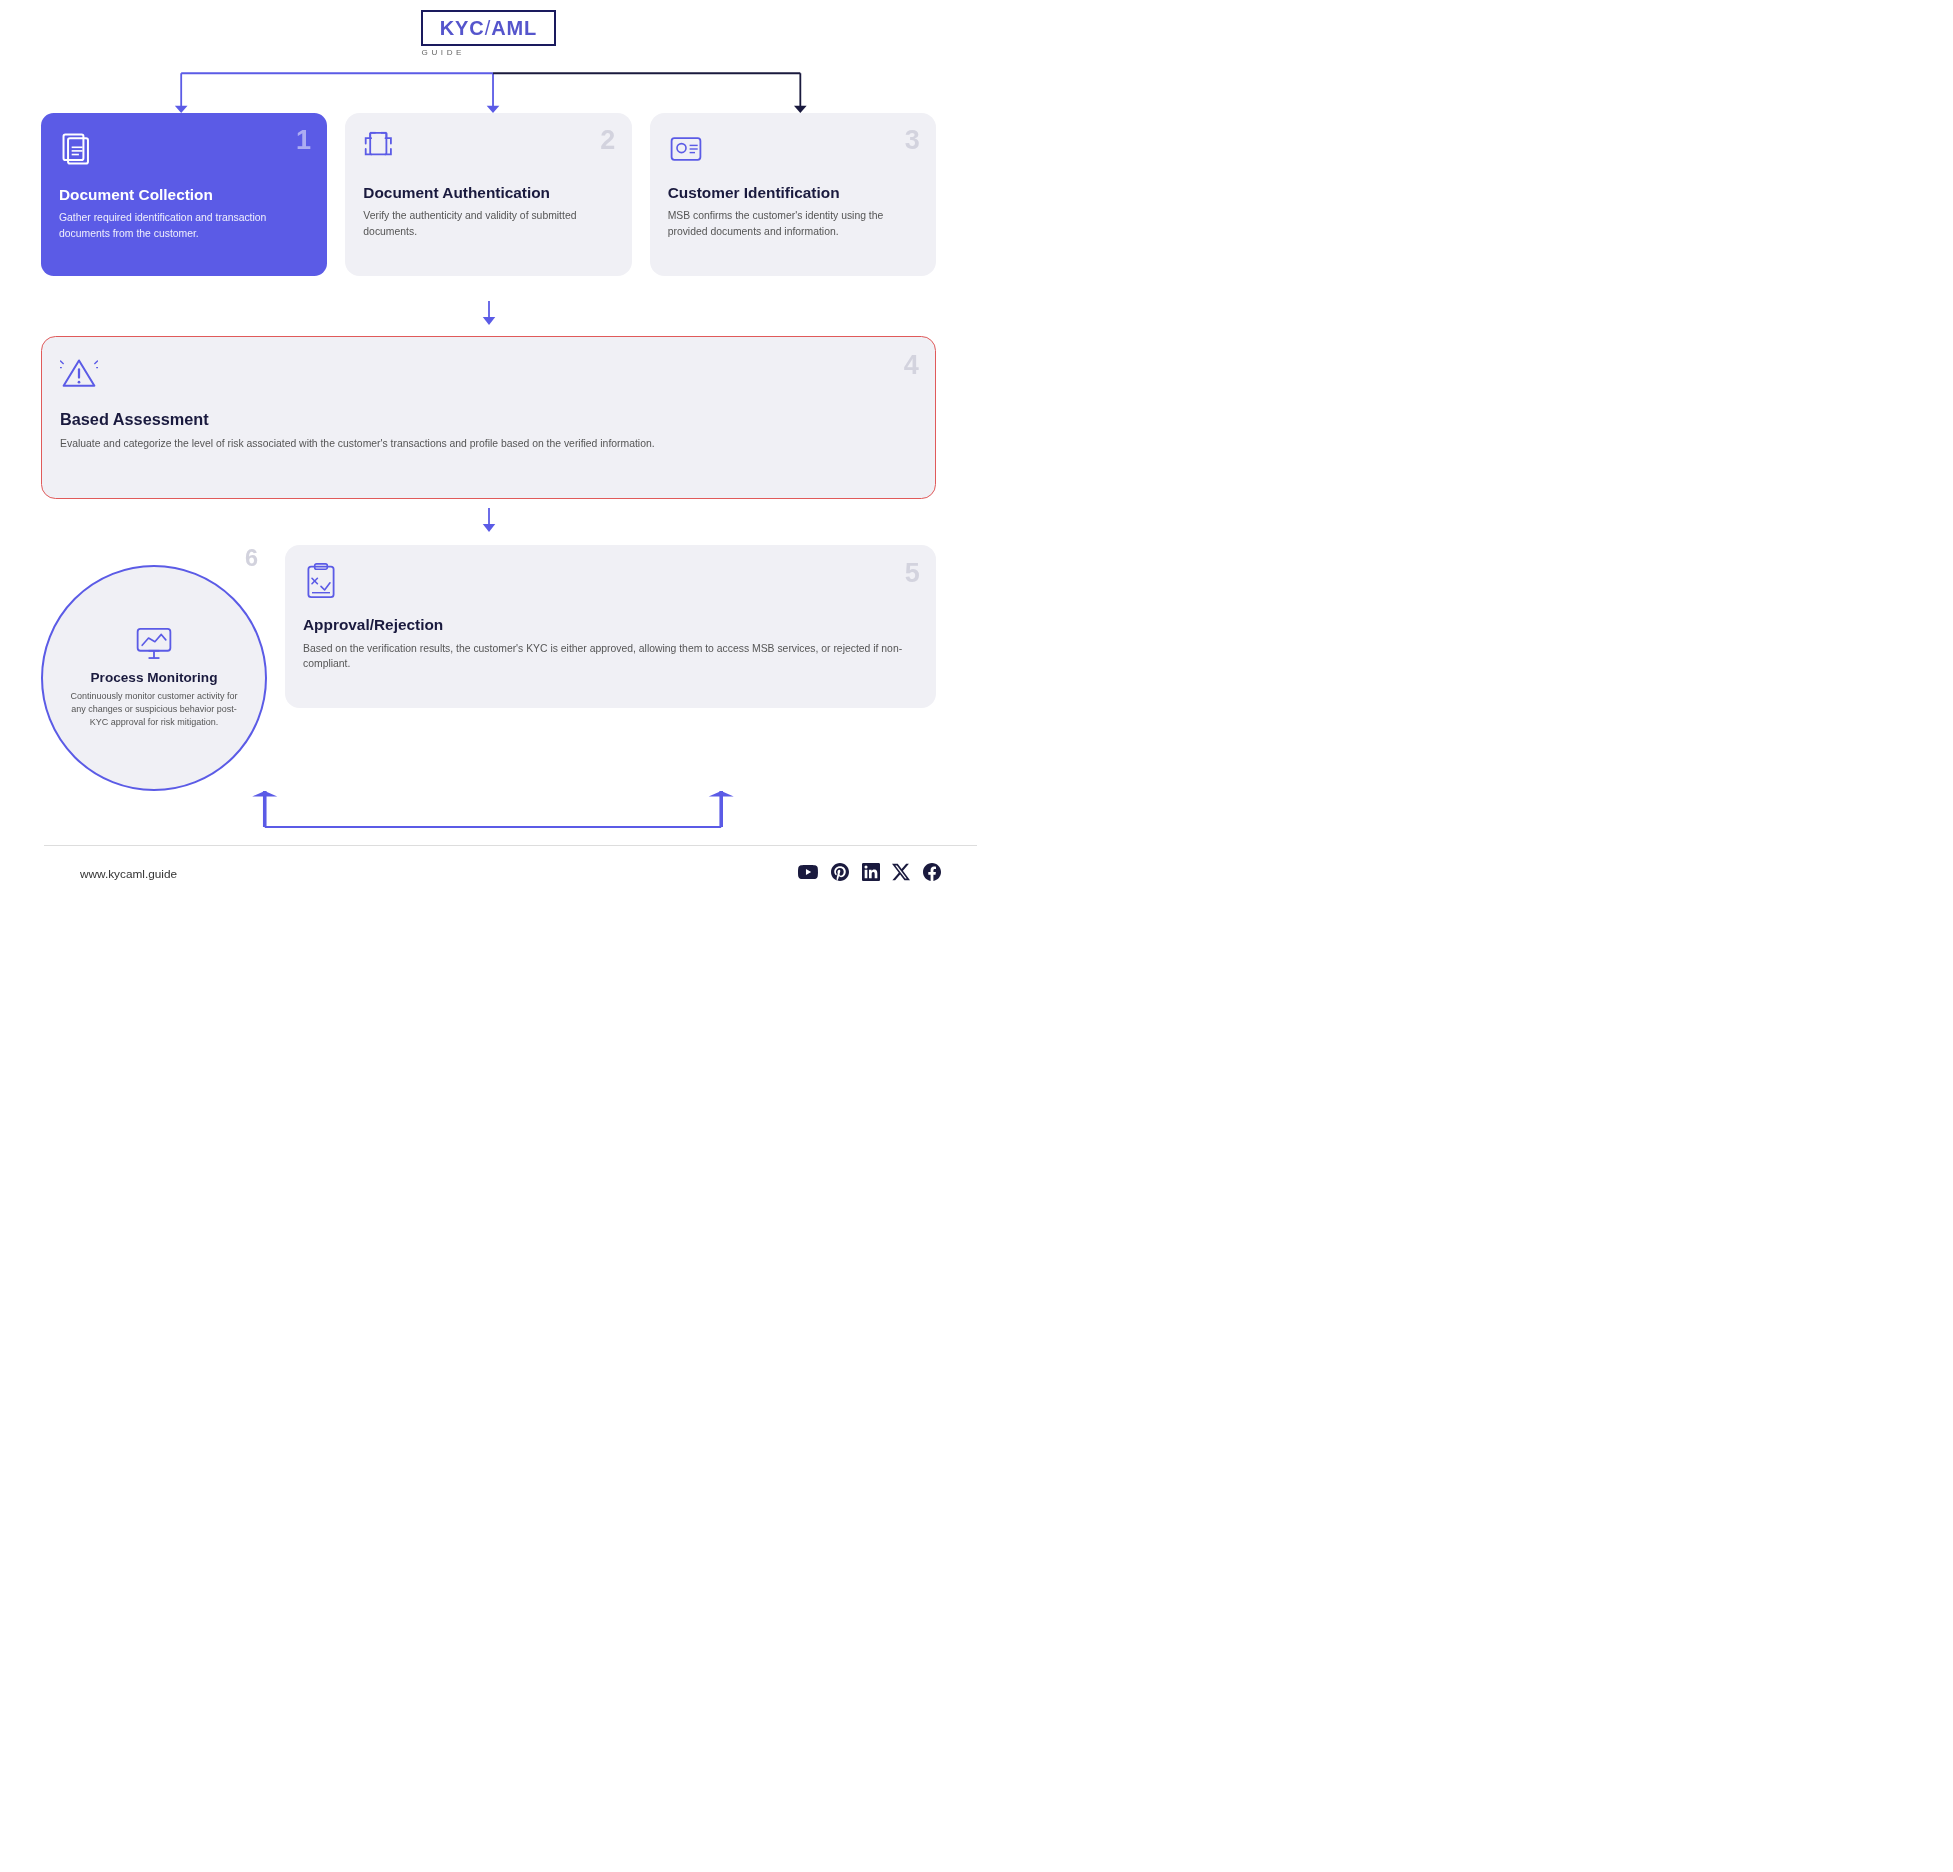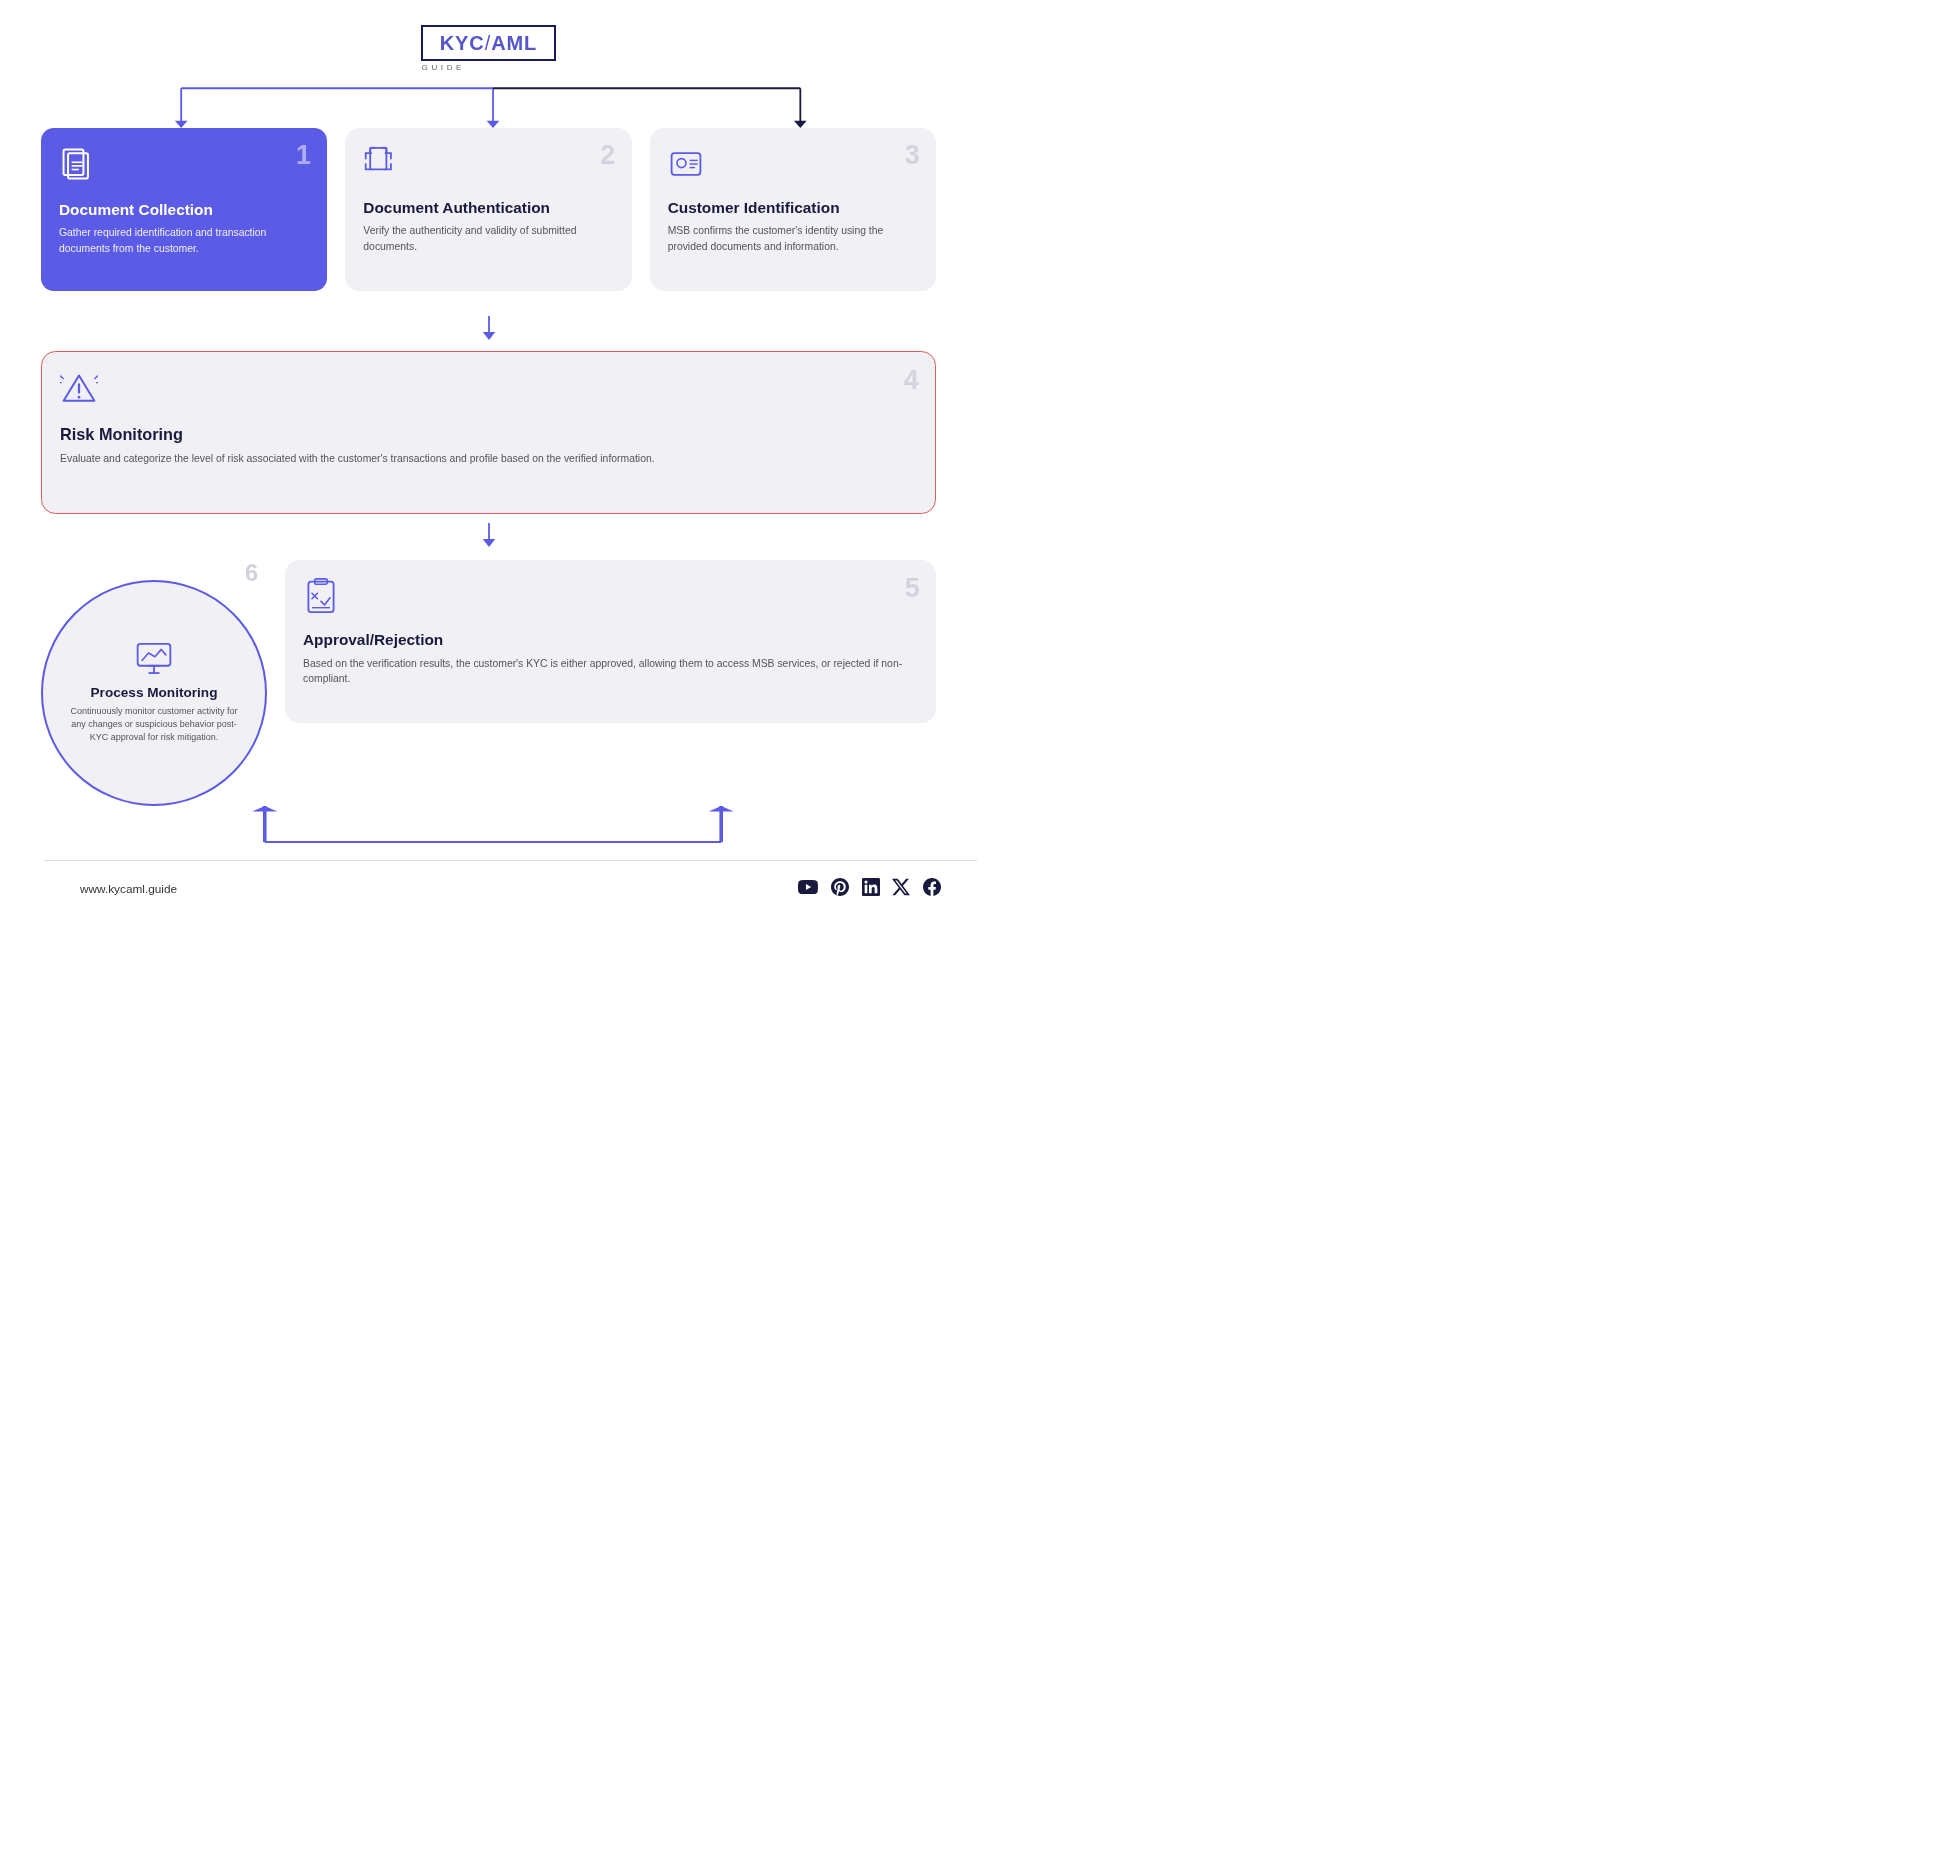--- a/index.html
+++ b/index.html
@@ -10,21 +10,21 @@
       min-height: 936px;
       position: relative;
       overflow: hidden;
     }
 
     
     .header {
       display: flex;
       justify-content: center;
       align-items: center;
-      padding: 25px 0 9px;
+      padding: 10px 0 9px;
     }
     .logo-box {
       border: 2.3px solid #1a1a5e;
       padding: 5.4px 16.3px 3.6px;
       display: inline-block;
     }
     .logo-text {
       font-size: 20px;
       font-weight: 800;
       color: #1a1a5e;
@@ -309,21 +309,21 @@
             <path d="M21 6 L38 34 L4 34 Z" stroke="#5b5be6" stroke-width="2.2" fill="none" stroke-linejoin="round"></path>
             <line x1="21" y1="16" x2="21" y2="25" stroke="#5b5be6" stroke-width="2.5" stroke-linecap="round"></line>
             <circle cx="21" cy="30" r="1.5" fill="#5b5be6"></circle>
 
             <line x1="4" y1="10" x2="0" y2="6" stroke="#5b5be6" stroke-width="1.5"></line>
             <line x1="2" y1="14" x2="-2" y2="14" stroke="#5b5be6" stroke-width="1.5"></line>
             <line x1="38" y1="10" x2="42" y2="6" stroke="#5b5be6" stroke-width="1.5"></line>
             <line x1="40" y1="14" x2="44" y2="14" stroke="#5b5be6" stroke-width="1.5"></line>
           </svg>
         </span>
-        <div class="card-title" style="font-size:16.3px;">Risk Monitoring</div>
+        <div class="card-title" style="font-size:16.3px;">Based Assessment</div>
         <div class="card-desc">Evaluate and categorize the level of risk associated with the customer's transactions and profile based on the verified information.</div>
       </div>
 
       <div class="down-arrow" style="margin: 5.4px 0;">
         <svg width="18" height="25" viewBox="0 0 20 28">
           <line x1="10" y1="0" x2="10" y2="20" stroke="#5b5be6" stroke-width="2"></line>
           <polygon points="3,18 17,18 10,27" fill="#5b5be6"></polygon>
         </svg>
       </div>
 

